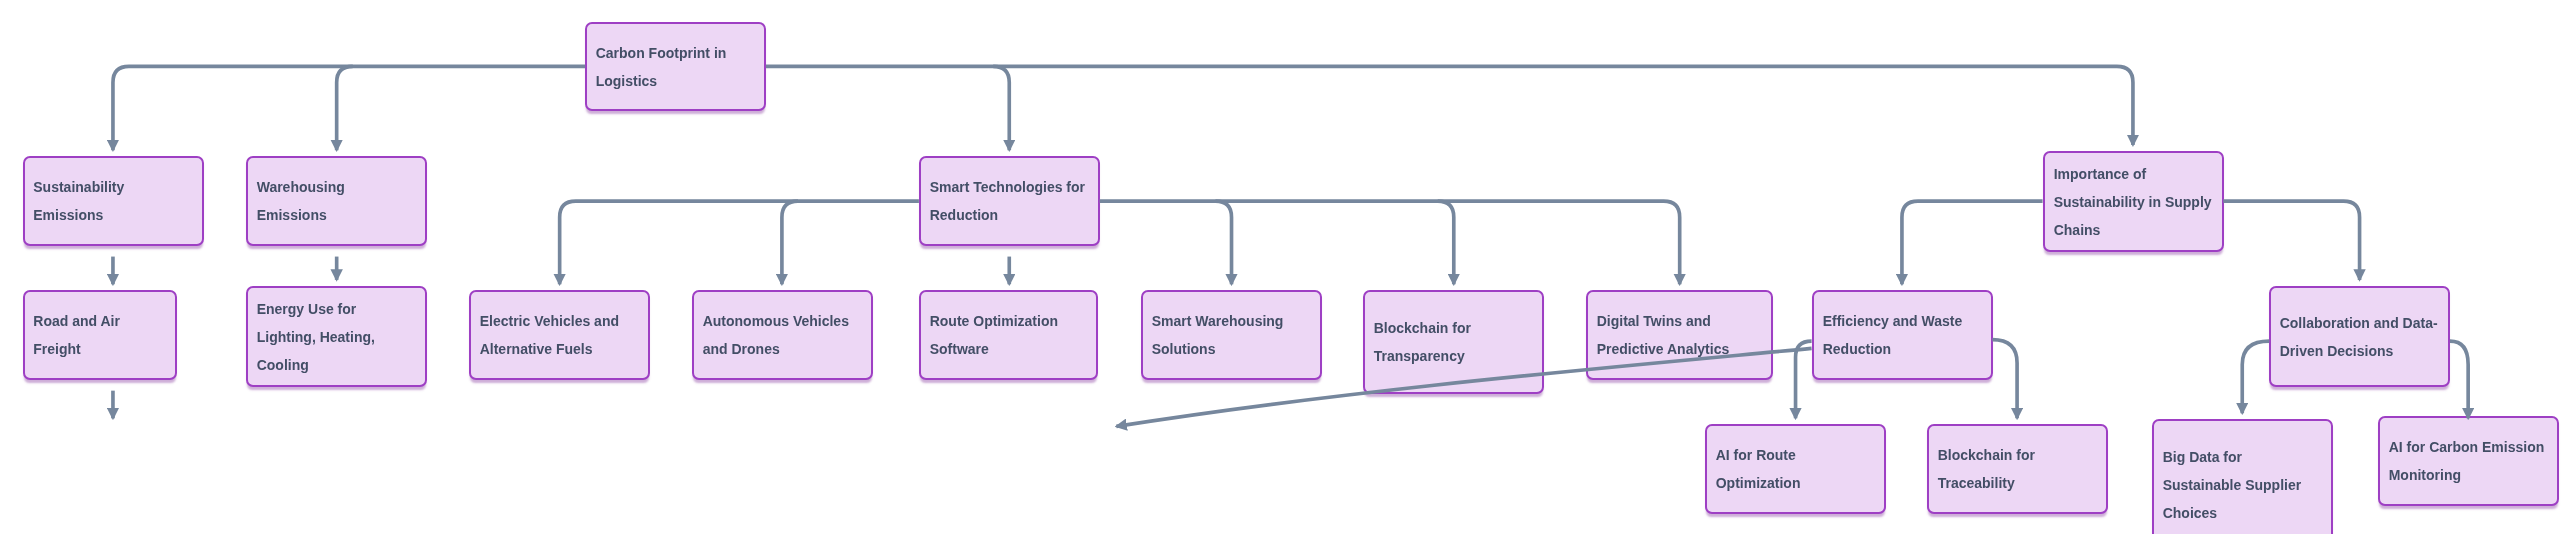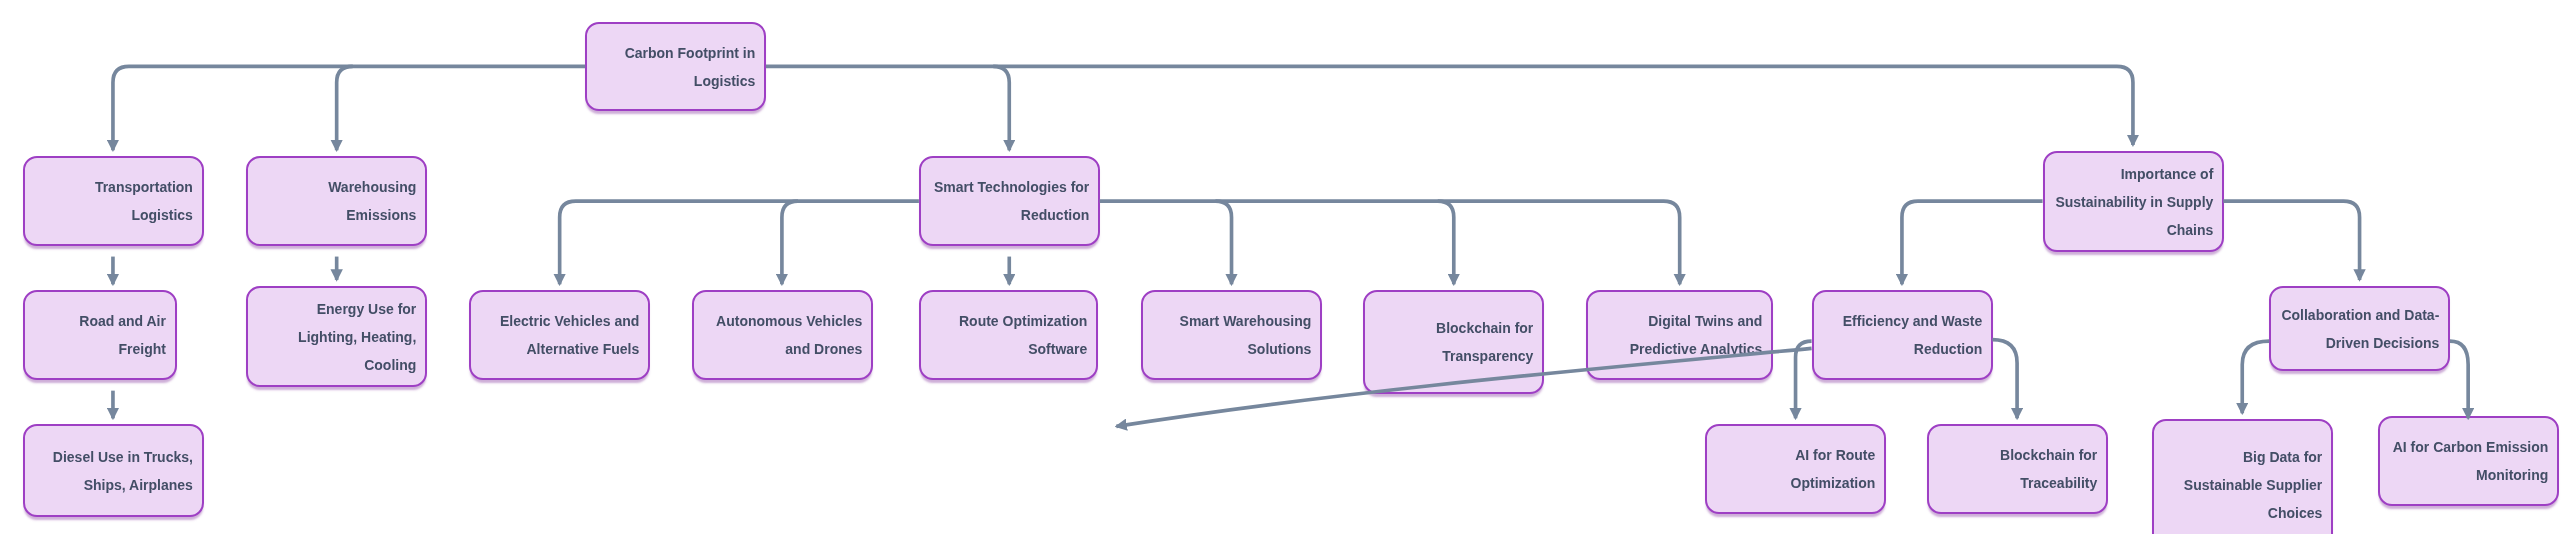--- a/index.html
+++ b/index.html
@@ -13,24 +13,24 @@
     background:var(--background,#ffffff);
   }
   svg.edge-layer{
     position:absolute;left:0;top:0;width:2576px;height:535px;
     z-index:2;pointer-events:none;
   }
   .node{
     position:absolute;z-index:1;box-sizing:border-box;
     background:var(--node-fill,#EDD7F5);
     border:2.2px solid var(--node-border,#9E3FC4);
-    border-radius:14px;
+    border-radius:7px;
     box-shadow:0 3.6px 2.2px -1.5px rgba(130,50,155,.40);
     display:flex;align-items:center;justify-content:center;
-    text-align:right;padding:4.4px 8.7px;
+    text-align:left;padding:4.4px 8.7px;
     color:var(--node-text,#434E66);
     font-size:14px;font-weight:700;line-height:2.0;
   }
 </style>
 </head>
 <body>
 
 <div class="canvas">
 
   <svg class="edge-layer" viewBox="0 0 3535 734">
@@ -58,21 +58,21 @@
       <path marker-end="url(#arrow)" d="M 2486 468 Q 2464 468 2464 490 L 2464 574"></path>
       <path marker-end="url(#arrow)" d="M 2734 466 Q 2768 466 2768 498 L 2768 574"></path>
       <path marker-end="url(#arrow)" d="M 3114 468 Q 3077 468 3077 500 L 3077 567"></path>
       <path marker-end="url(#arrow)" d="M 3362 468 Q 3387 468 3387 500 L 3387 574"></path>
       <path marker-end="url(#arrow)" d="M 2486 478 C 2200 505 1850 535 1532 585"></path>
     </g>
   </svg>
 
   <div class="node" style="left:585px;top:22px;width:181px;height:89px">Carbon Footprint in Logistics</div>
 
-  <div class="node" style="left:22.6px;top:156px;width:181px;height:90px">Transportation Logistics</div>
+  <div class="node" style="left:22.6px;top:156px;width:181px;height:90px">Sustainability Emissions</div>
 
   <div class="node" style="left:246px;top:156px;width:181px;height:90px">Warehousing Emissions</div>
 
   <div class="node" style="left:919px;top:156px;width:181px;height:90px">Smart Technologies for Reduction</div>
 
   <div class="node" style="left:2043px;top:151px;width:181px;height:101px">Importance of Sustainability in Supply Chains</div>
 
   <div class="node" style="left:22.6px;top:290px;width:154px;height:90px">Road and Air Freight</div>
 
   <div class="node" style="left:246px;top:286px;width:181px;height:101px">Energy Use for Lighting, Heating, Cooling</div>
@@ -84,23 +84,22 @@
   <div class="node" style="left:919px;top:290px;width:179px;height:90px">Route Optimization Software</div>
 
   <div class="node" style="left:1141px;top:290px;width:181px;height:90px">Smart Warehousing Solutions</div>
 
   <div class="node" style="left:1363px;top:290px;width:181px;height:104px">Blockchain for Transparency</div>
 
   <div class="node" style="left:1586px;top:290px;width:187px;height:90px">Digital Twins and Predictive Analytics</div>
 
   <div class="node" style="left:1812px;top:290px;width:181px;height:90px">Efficiency and Waste Reduction</div>
 
-  <div class="node" style="left:2269px;top:286px;width:181px;height:85px">Collaboration and Data-Driven Decisions</div>
+  <div class="node" style="left:2269px;top:286px;width:181px;height:101px">Collaboration and Data-Driven Decisions</div>
 
-  <div class="node" style="left:22.6px;top:424px;width:181px;height:93px">Diesel Use in Trucks, Ships, Airplanes</div>
 
 
   <div class="node" style="left:1705px;top:424px;width:181px;height:90px">AI for Route Optimization</div>
 
   <div class="node" style="left:1927px;top:424px;width:181px;height:90px">Blockchain for Traceability</div>
 
   <div class="node" style="left:2152px;top:419px;width:181px;height:131px">Big Data for Sustainable Supplier Choices</div>
 
   <div class="node" style="left:2378px;top:416px;width:181px;height:90px">AI for Carbon Emission Monitoring</div>
 

